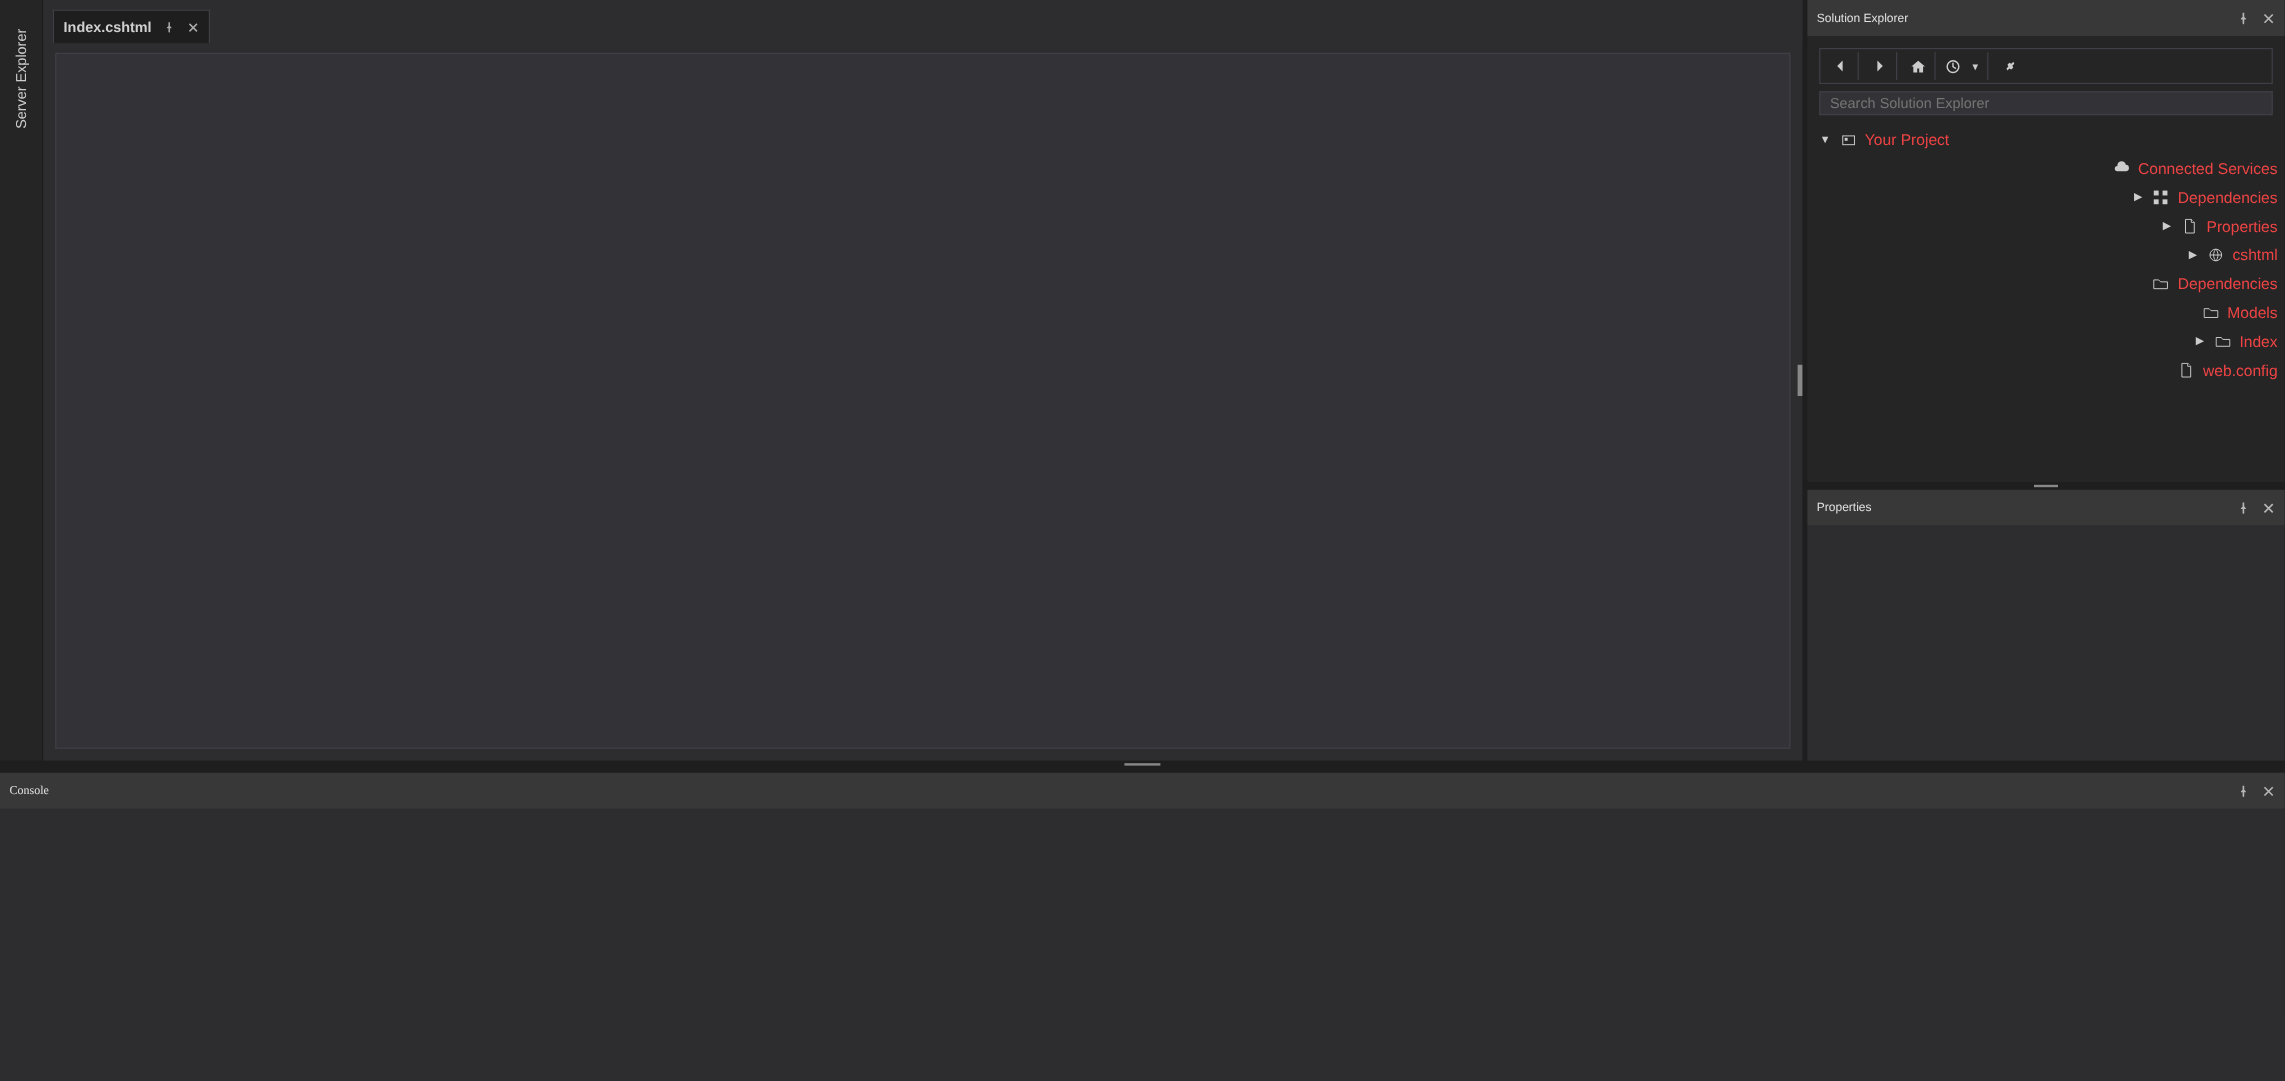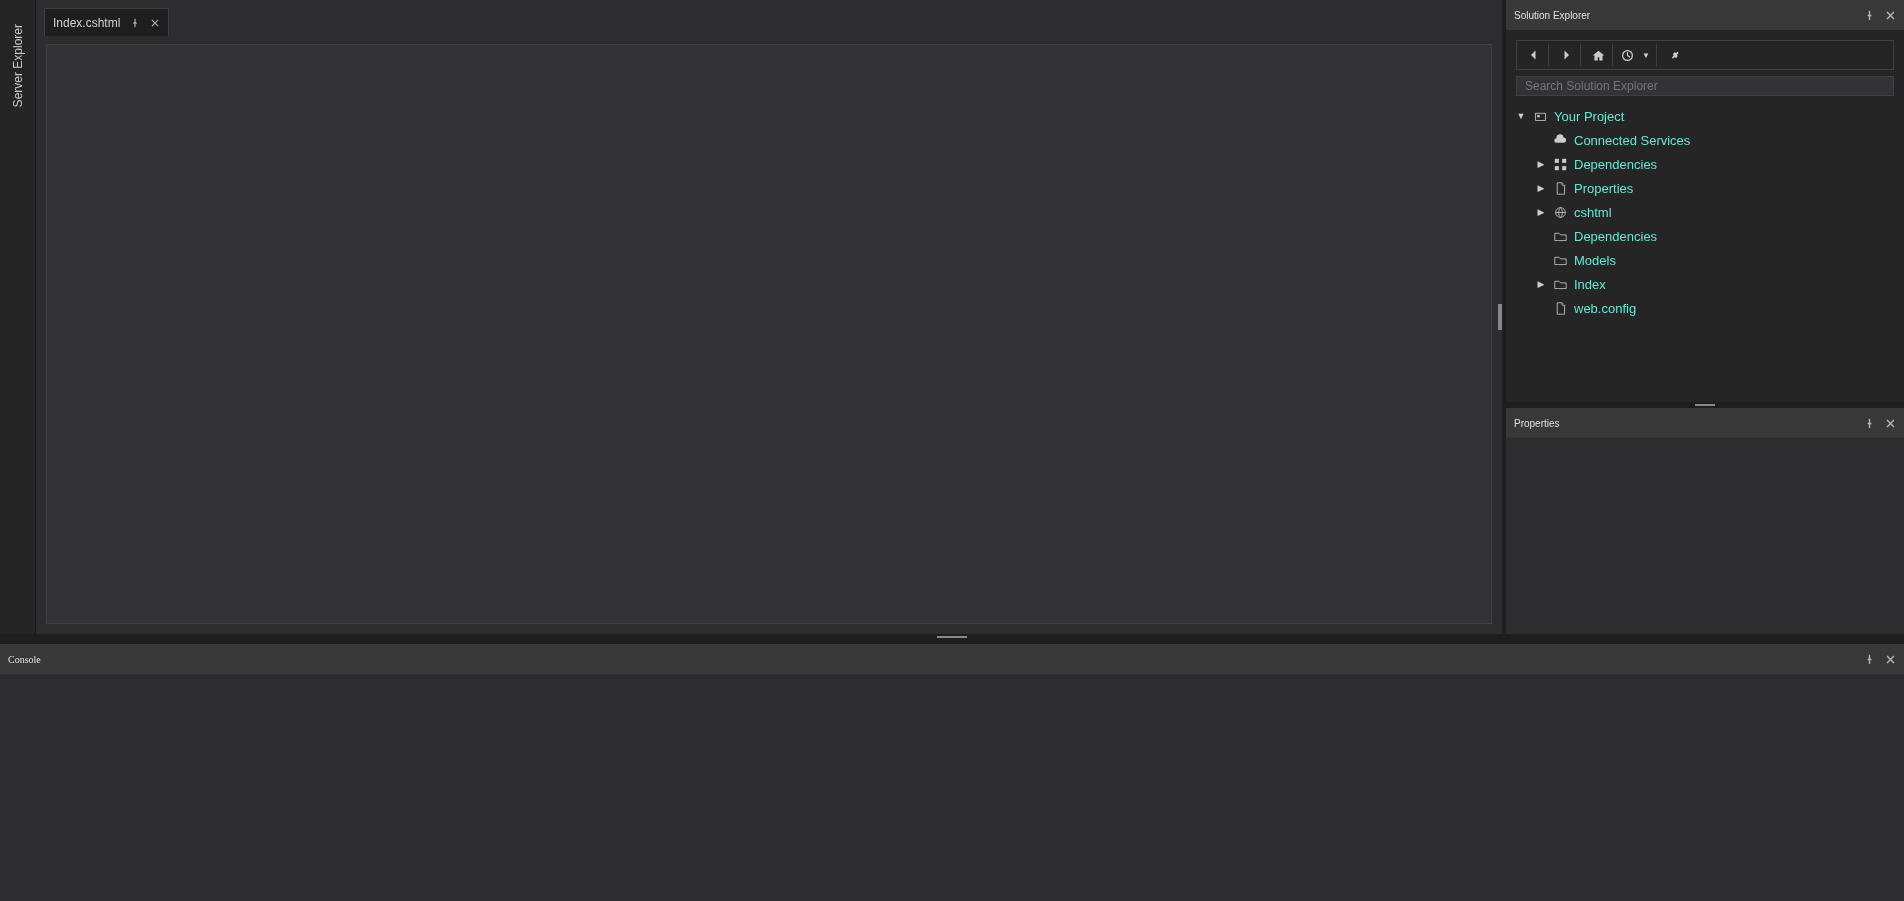--- a/index.html
+++ b/index.html
@@ -55,20 +55,21 @@
   border-top: 1px solid #3f3f46;
   border-left: 1px solid #3f3f46;
   border-right: 1px solid #3f3f46;
   display: flex;
   align-items: center;
   padding: 0 8px;
   margin-left: 8px;
   gap: 10px;
   color: #d0d0d0;
   font-size: 12px;
+  font-weight: bold;
 }
 .tab .pin, .tab .close {
   cursor: pointer;
   opacity: 0.8;
 }
 .editor-body {
   flex: 1;
   margin: 8px 10px 10px 10px;
   background: #333337;
   border: 1px solid #3f3f46;
@@ -164,23 +165,23 @@
   font-size: 9px;
   color: #cccccc;
 }
 .tree-icon {
   width: 16px;
   height: 16px;
   display: flex;
   align-items: center;
   justify-content: center;
 }
-.tree-label { color: #5eead4; font-size: 13px; }
+.tree-label { color: #ef4444; font-size: 13px; }
 .indent-0 { padding-left: 4px; }
-.indent-1 { padding-left: 24px; }
+.indent-1 { padding-left: 24px; justify-content: flex-end; }
 .splitter-right {
   height: 6px;
   background: #1e1e1e;
   position: relative;
 }
 .splitter-right::after {
   content: "";
   position: absolute;
   left: 50%;
   top: 2px;

